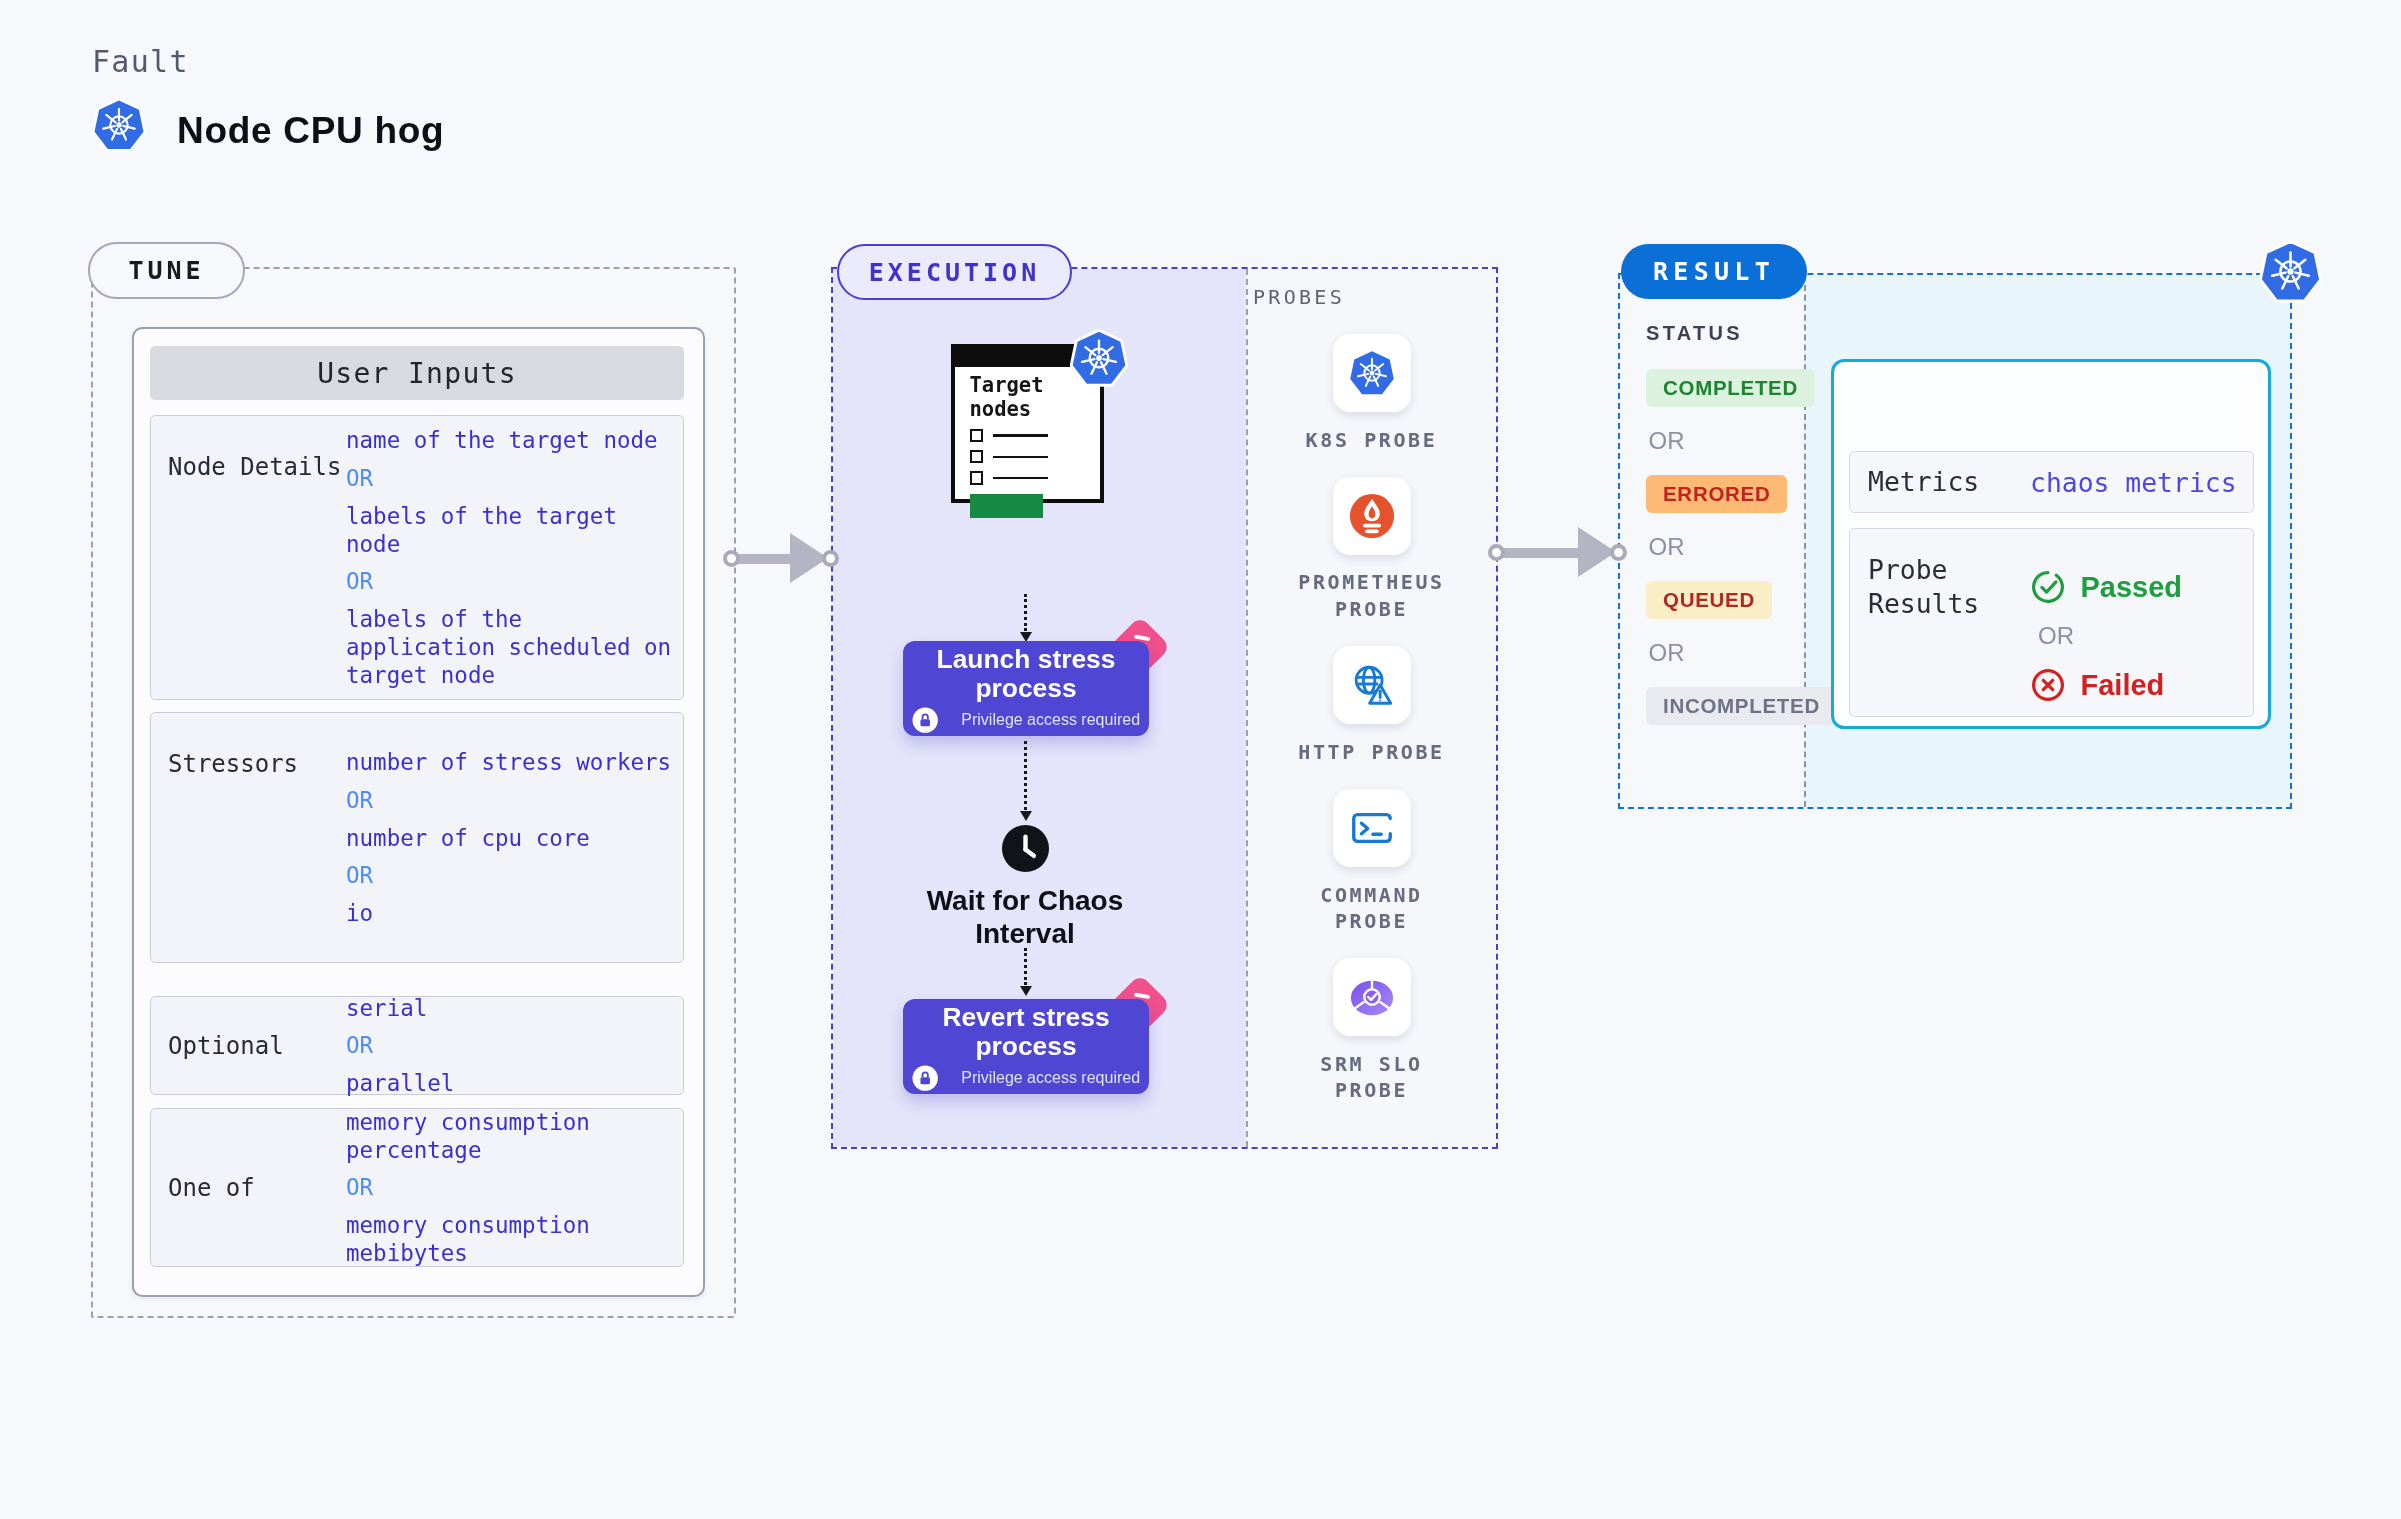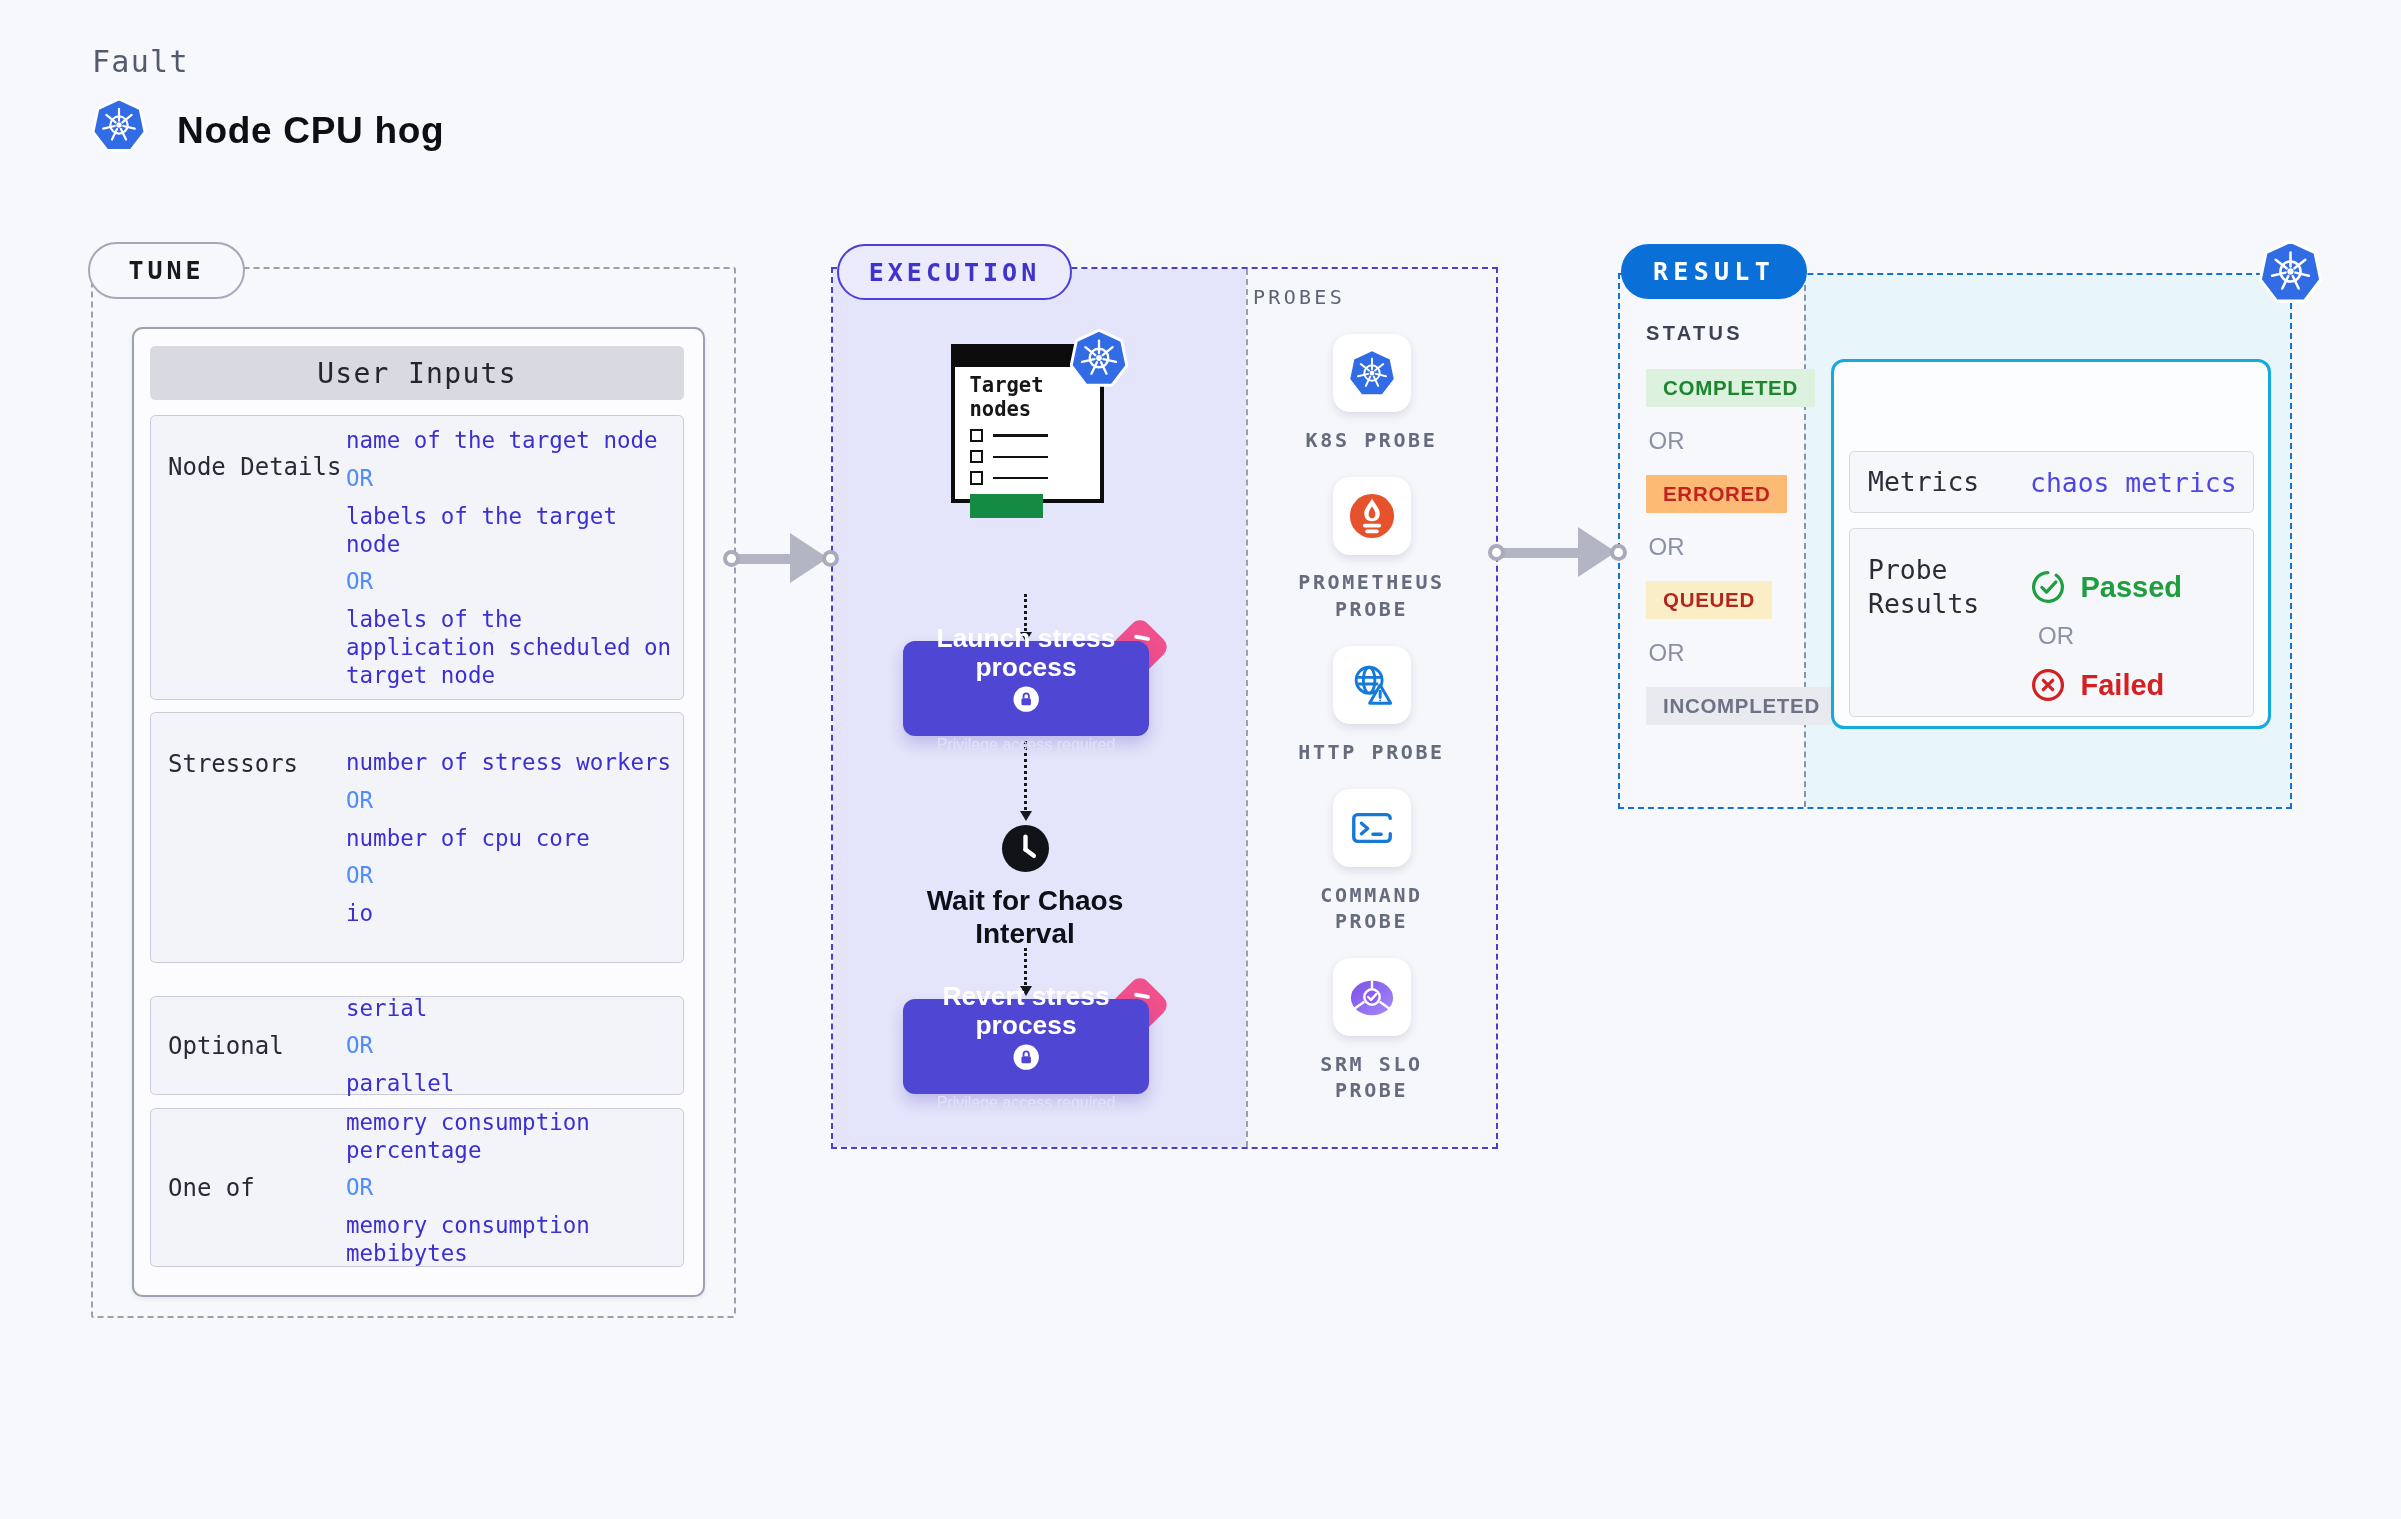--- a/index.html
+++ b/index.html
@@ -63,42 +63,42 @@
   .v-dotted{position:absolute;width:0;border-left:3.3px dotted #17181c;z-index:1;}
   .v-dotted .vhead{position:absolute;bottom:-10.6px;left:-6.6px;width:0;height:0;border-left:6px solid transparent;border-right:6px solid transparent;border-top:10.6px solid #17181c;}
 
   .pink-badge{position:absolute;width:44px;height:44px;background:#f0508c;border-radius:10.6px;transform:rotate(45deg);z-index:1;}
   .pink-badge::before{content:"";position:absolute;left:9.2px;top:12px;width:16px;height:4px;border-radius:2px;background:#fff;transform:rotate(-35deg);}
   .pink-badge::after{content:"";position:absolute;left:20px;top:25px;width:10.6px;height:4px;border-radius:2px;background:#fff;transform:rotate(25deg);}
 
   .action-btn{position:absolute;left:903px;width:246px;height:95px;background:#4f46d3;border-radius:12px;z-index:2;
               box-shadow:0 8px 14.5px rgba(55,45,180,.22);display:flex;flex-direction:column;align-items:center;justify-content:center;padding-top:1.3px;box-sizing:border-box;}
   .btn-title{color:#fff;font-weight:bold;font-size:26.4px;line-height:29px;text-align:center;width:198px;}
-  .btn-note{display:flex;align-items:center;gap:23px;margin-top:4px;flex-direction:column;}
+  .btn-note{display:flex;align-items:center;gap:23px;margin-top:4px;}
   .btn-note .lock{width:26.4px;height:26.4px;}
   .btn-note span{color:#dfe2f6;font-size:16px;}
 
   .clock{left:1001px;top:824px;width:49px;height:49px;z-index:2;}
 
   
   .probes-title{left:1253px;top:285px;font-family:"DejaVu Sans Mono",monospace;font-size:20px;color:#5d6372;letter-spacing:3.3px;z-index:2;}
   .probe-list{left:1246px;top:334px;width:251px;display:flex;flex-direction:column;align-items:center;z-index:2;}
   .probe-item{display:flex;flex-direction:column;align-items:center;margin-bottom:24px;font-weight:bold;}
   .probe-card{width:78px;height:78px;background:#fff;border-radius:17px;box-shadow:0 3.3px 8px rgba(30,40,80,.12);display:flex;align-items:center;justify-content:center;}
   .probe-card .icon{width:48px;height:48px;}
   .probe-label{margin-top:14.5px;width:176px;text-align:center;font-family:"DejaVu Sans Mono",monospace;font-size:20px;line-height:26.4px;color:#666c7e;letter-spacing:2.6px;}
 
   
   .result-box{left:1618px;top:273px;width:674px;height:536px;border:2.6px dashed #1272d4;box-sizing:border-box;}
   .result-cyan{position:absolute;left:184px;top:0;right:0;bottom:0;background:#e8f6fb;border-left:2px dashed #8a93a6;}
   .k8s-corner{left:2259px;top:240px;width:63px;height:63px;z-index:6;}
 
   .status-title{left:1646px;top:322px;font-weight:bold;font-size:20px;color:#3c4254;letter-spacing:3.3px;z-index:2;}
   .status-list{left:1646px;top:369px;display:flex;flex-direction:column;align-items:flex-start;gap:20px;z-index:2;}
-  .status-badge{height:38px;display:flex;align-items:center;padding:0 17px;border-radius:1px;font-weight:bold;font-size:20.5px;letter-spacing:0.7px;}
+  .status-badge{height:38px;display:flex;align-items:center;padding:0 17px;border-radius:6px;font-weight:bold;font-size:20.5px;letter-spacing:0.7px;}
   .status-or{font-size:24px;color:#8b91a4;padding-left:2.6px;}
 
   .output-panel{left:1831px;top:359px;width:440px;height:370px;background:#fcfdfe;border:3.3px solid #14aadc;border-radius:13.2px;box-sizing:border-box;z-index:2;}
   .output-head{position:absolute;left:14.5px;top:14.5px;right:14.5px;height:59px;background:#d4d5df;border-radius:5.3px;
                display:flex;align-items:center;justify-content:center;font-family:"DejaVu Sans Mono",monospace;font-size:28px;color:#585d70;letter-spacing:1.3px;}
   .out-row{position:absolute;left:14.5px;right:14.5px;background:#f6f7fb;border:1.3px solid #d6d9e2;border-radius:5.3px;box-sizing:border-box;display:flex;}
   .metrics-row{top:89px;height:62px;align-items:center;}
   .proberes-row{top:166px;height:189px;padding-top:24px;}
   .out-label{width:162px;padding-left:18.5px;font-family:"DejaVu Sans Mono",monospace;font-size:26.4px;line-height:34px;color:#2a2d38;flex:none;box-sizing:content-box;}
   .metrics-value{font-family:"DejaVu Sans Mono",monospace;font-size:26.4px;color:#4f46e8;}

